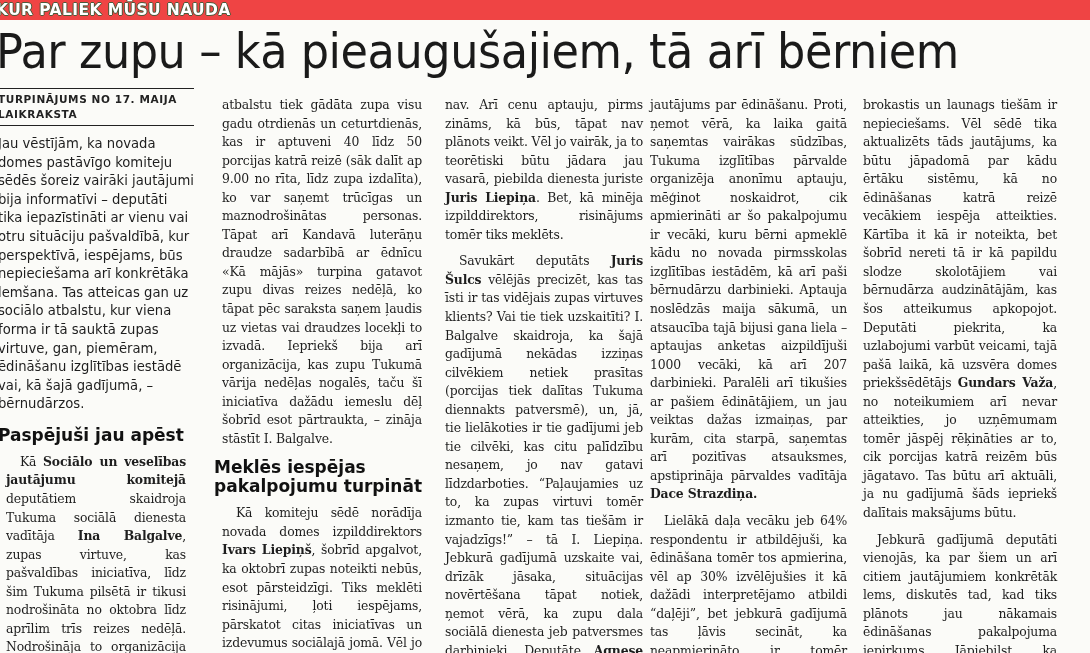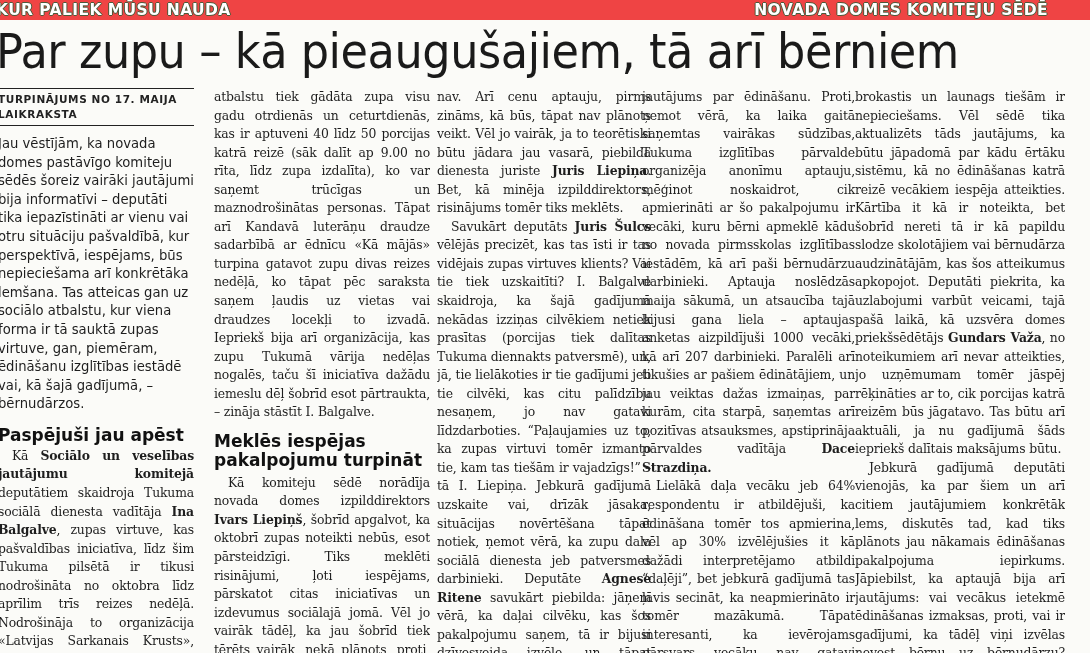--- a/index.html
+++ b/index.html
@@ -41,36 +41,35 @@
     padding: 3px 0 3px 0; margin-bottom: 9px;
     font-family: "DejaVu Sans", sans-serif; font-weight: bold; font-size: 10.5px;
     line-height: 15px; letter-spacing: 0.6px; color: #222; text-transform: uppercase;
   }
   .lead {
     font-family: "DejaVu Sans", sans-serif; font-size: 13.2px; line-height: 18.6px;
     color: #1e1e1e; margin: 0;
   }
   .body-text {
     font-family: "DejaVu Serif", serif; font-size: 12.4px; line-height: 18.55px;
-    text-align: justify; color: #1e1e1e; margin: 0; letter-spacing: -0.15px;
+    text-align: justify; color: #1e1e1e; margin: 8px; letter-spacing: -0.15px;
   }
   .body-text .ind { display: inline-block; width: 14px; }
   .subhead {
     font-family: "DejaVu Sans", sans-serif; font-weight: bold; font-size: 17px;
     line-height: 19px; color: #111; margin: 12px 0 2px 0;
   }
   .subhead.sh2 { margin: 10px 0 4px 0; }
   b { font-weight: bold; }
 </style>
 </head>
 <body>
 
 <div class="banner">
   <span class="banner-text banner-left">KUR PALIEK MŪSU NAUDA</span>
-  <span class="banner-text banner-right">NOVADA DOMES KOMITEJU SĒDĒ</span>
 </div>
 
 <h1 class="headline">Par zupu – kā pieaugušajiem, tā arī bērniem</h1>
 
 <div class="col c1">
   <div class="cont-box">TURPINĀJUMS NO 17. MAIJA LAIKRAKSTA</div>
   <p class="lead">Jau vēstījām, ka novada domes pastāvīgo komiteju sēdēs šoreiz vairāki jautājumi bija informatīvi – deputāti tika iepazīstināti ar vienu vai otru situāciju pašvaldībā, kur perspektīvā, iespējams, būs nepieciešama arī konkrētāka lemšana. Tas atteicas gan uz sociālo atbalstu, kur viena forma ir tā sauktā zupas virtuve, gan, piemēram, ēdināšanu izglītības iestādē vai, kā šajā gadījumā, – bērnudārzos.</p>
   <div class="subhead">Paspējuši jau apēst</div>
   <p class="body-text"><span class="ind"></span><span>Kā </span><b>Sociālo un veselības jautājumu komitejā</b><span> deputātiem skaidroja Tukuma sociālā dienesta vadītāja </span><b>Ina Balgalve</b><span>, zupas virtuve, kas pašvaldības iniciatīva, līdz šim Tukuma pilsētā ir tikusi nodrošināta no oktobra līdz aprīlim trīs reizes nedēļā. Nodrošināja to organizācija «Latvijas Sarkanais Krusts», vārot ap 120 porcijām vienā reizē, bet nepārsniedzot 10 000 zupas porciju gadā. Plānojot šī gada vajadzības, budžetā lūkojuši, cik tad apēsts un iztērēts šim mērķim tad gadu iepriekš – 2023. gadā.</span></p>
 </div>

